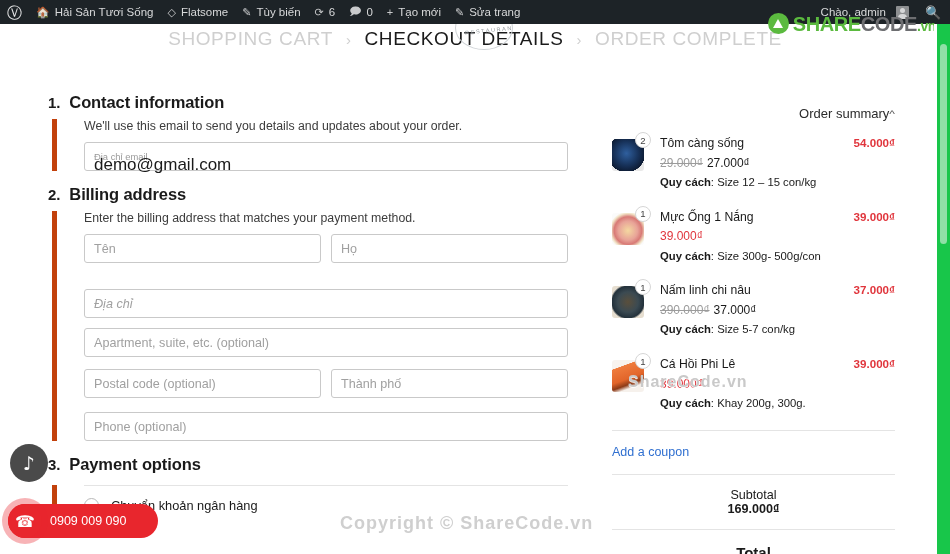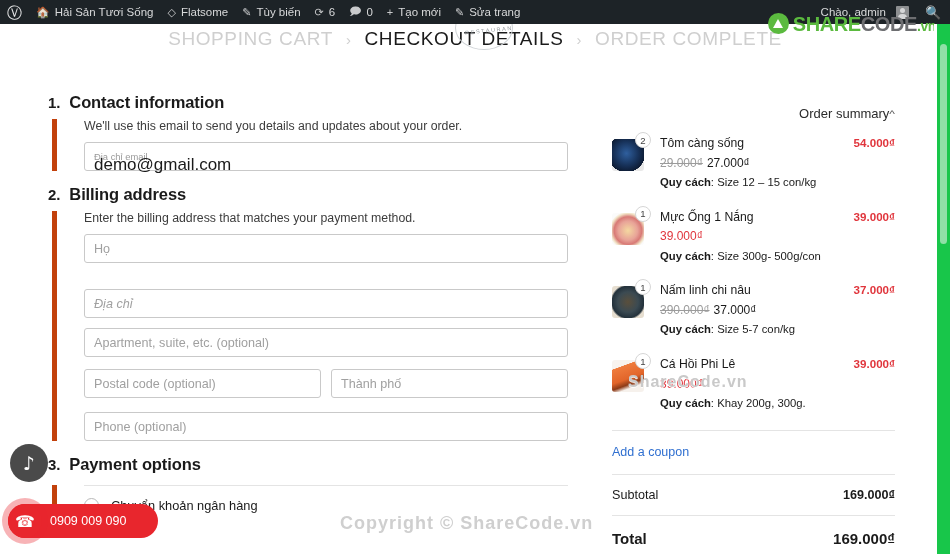--- a/index.html
+++ b/index.html
@@ -195,21 +195,21 @@
   .coupon {
     border-top: 1px solid #e4e4e4;
     padding: 14px 0 15px;
     font-size: 12.5px; color: #2f6fd0;
     cursor: pointer;
   }
   .tot-row {
     border-top: 1px solid #e4e4e4;
     display: flex; align-items: center; justify-content: space-between;
     padding: 13px 0;
-    font-size: 12.6px; color: #1a1a1a;
+    font-size: 12.6px; color: #1a1a1a; flex-direction: column;
   }
   .tot-row.grand { font-size: 15px; font-weight: bold; padding-top: 14px; }
   .tot-row .v { font-weight: bold; }
 
   
   #tiktok {
     position: absolute; left: 10px; top: 444px;
     width: 38px; height: 38px; border-radius: 50%;
     background: #4a4a4a;
     display: flex; align-items: center; justify-content: center;
@@ -361,20 +361,23 @@
     <div style="margin-top:14px;">
       <div class="sec-head">
         <span class="sec-num">2.</span>
         <span>Billing address</span>
       </div>
       <div class="sec-body">
         <div class="sec-desc">Enter the billing address that matches your payment method.</div>
 
         <div class="row2">
           <div class="fld">
+            <span class="ph">Tên</span>
+          </div>
+          <div class="fld">
             <span class="ph">Họ</span>
           </div>
         </div>
 
         <div class="fld" style="margin-top:16px;font-style:italic;">
           <span class="ph">Địa chỉ</span>
         </div>
 
         <div class="fld" style="margin-top:9px;padding-left:40px;">
           <span class="ph">Apartment, suite, etc. (optional)</span>

